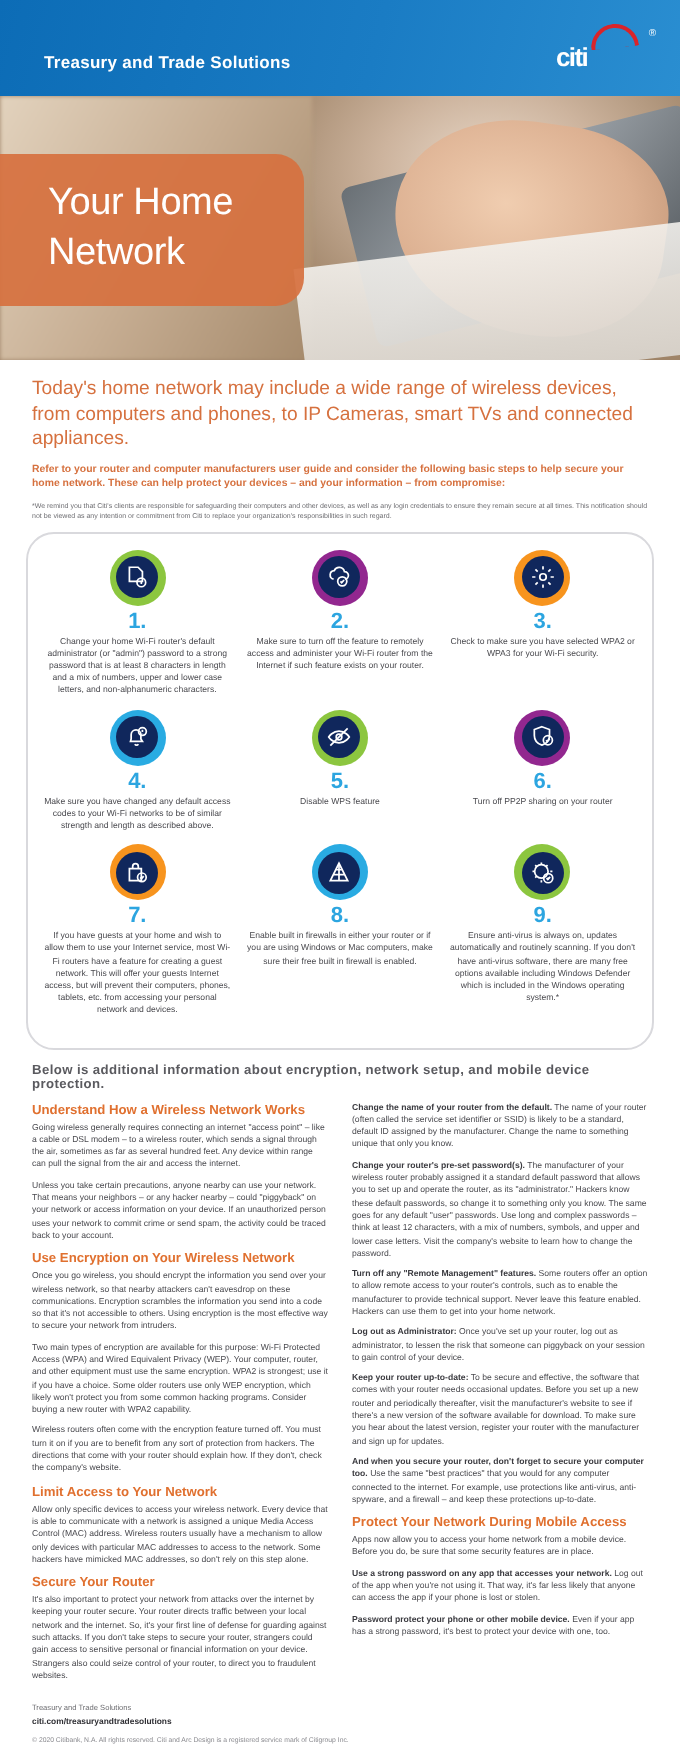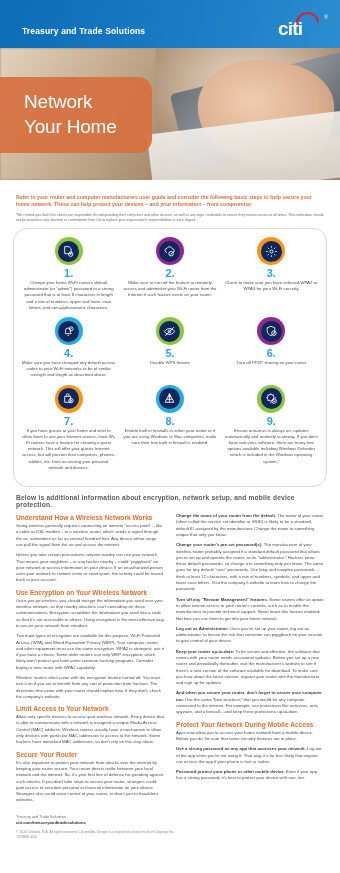--- a/index.html
+++ b/index.html
@@ -42,21 +42,21 @@
   }
   .citi-logo {
     position: absolute;
     right: 16px;
     top: 12px;
     z-index: 3;
     width: 46px;
     height: 26px;
   }
   .citi-word {
-    font-size: 19px;
+    font-size: 13px;
     font-weight: bold;
     color: #ffffff;
     letter-spacing: -0.8px;
     line-height: 19px;
     position: absolute;
     bottom: 0;
     left: 0;
   }
   .citi-arc {
     position: absolute;
@@ -279,27 +279,28 @@
       <div class="citi-word">citi</div>
       <div class="citi-reg">®</div>
     </div>
   </div>
 
   <div class="hero">
     <div class="hero-blur-l"></div>
     <div class="hero-hand"></div>
     <div class="hero-title-box">
       <div class="hero-title">
+        <div>Your Home</div>
         <div>Network</div>
-        <div>Your Home</div>
       </div>
     </div>
   </div>
 
   <div class="intro">
+    <div class="intro-lead">Today's home network may include a wide range of wireless devices, from computers and phones, to IP Cameras, smart TVs and connected appliances.</div>
     <div class="intro-sub">Refer to your router and computer manufacturers user guide and consider the following basic steps to help secure your home network. These can help protect your devices – and your information – from compromise:</div>
     <div class="intro-note">*We remind you that Citi's clients are responsible for safeguarding their computers and other devices, as well as any login credentials to ensure they remain secure at all times. This notification should not be viewed as any intention or commitment from Citi to replace your organization's responsibilities in such regard.</div>
   </div>
 
   <div class="steps-panel">
     <div class="steps-row" id="row1">
         <div class="step">
           <div class="step-icon" style="background: rgb(140, 198, 63);">
             <div class="inner">
               <svg viewBox="0 0 24 24" fill="none" stroke="#fff" stroke-width="1.6">

